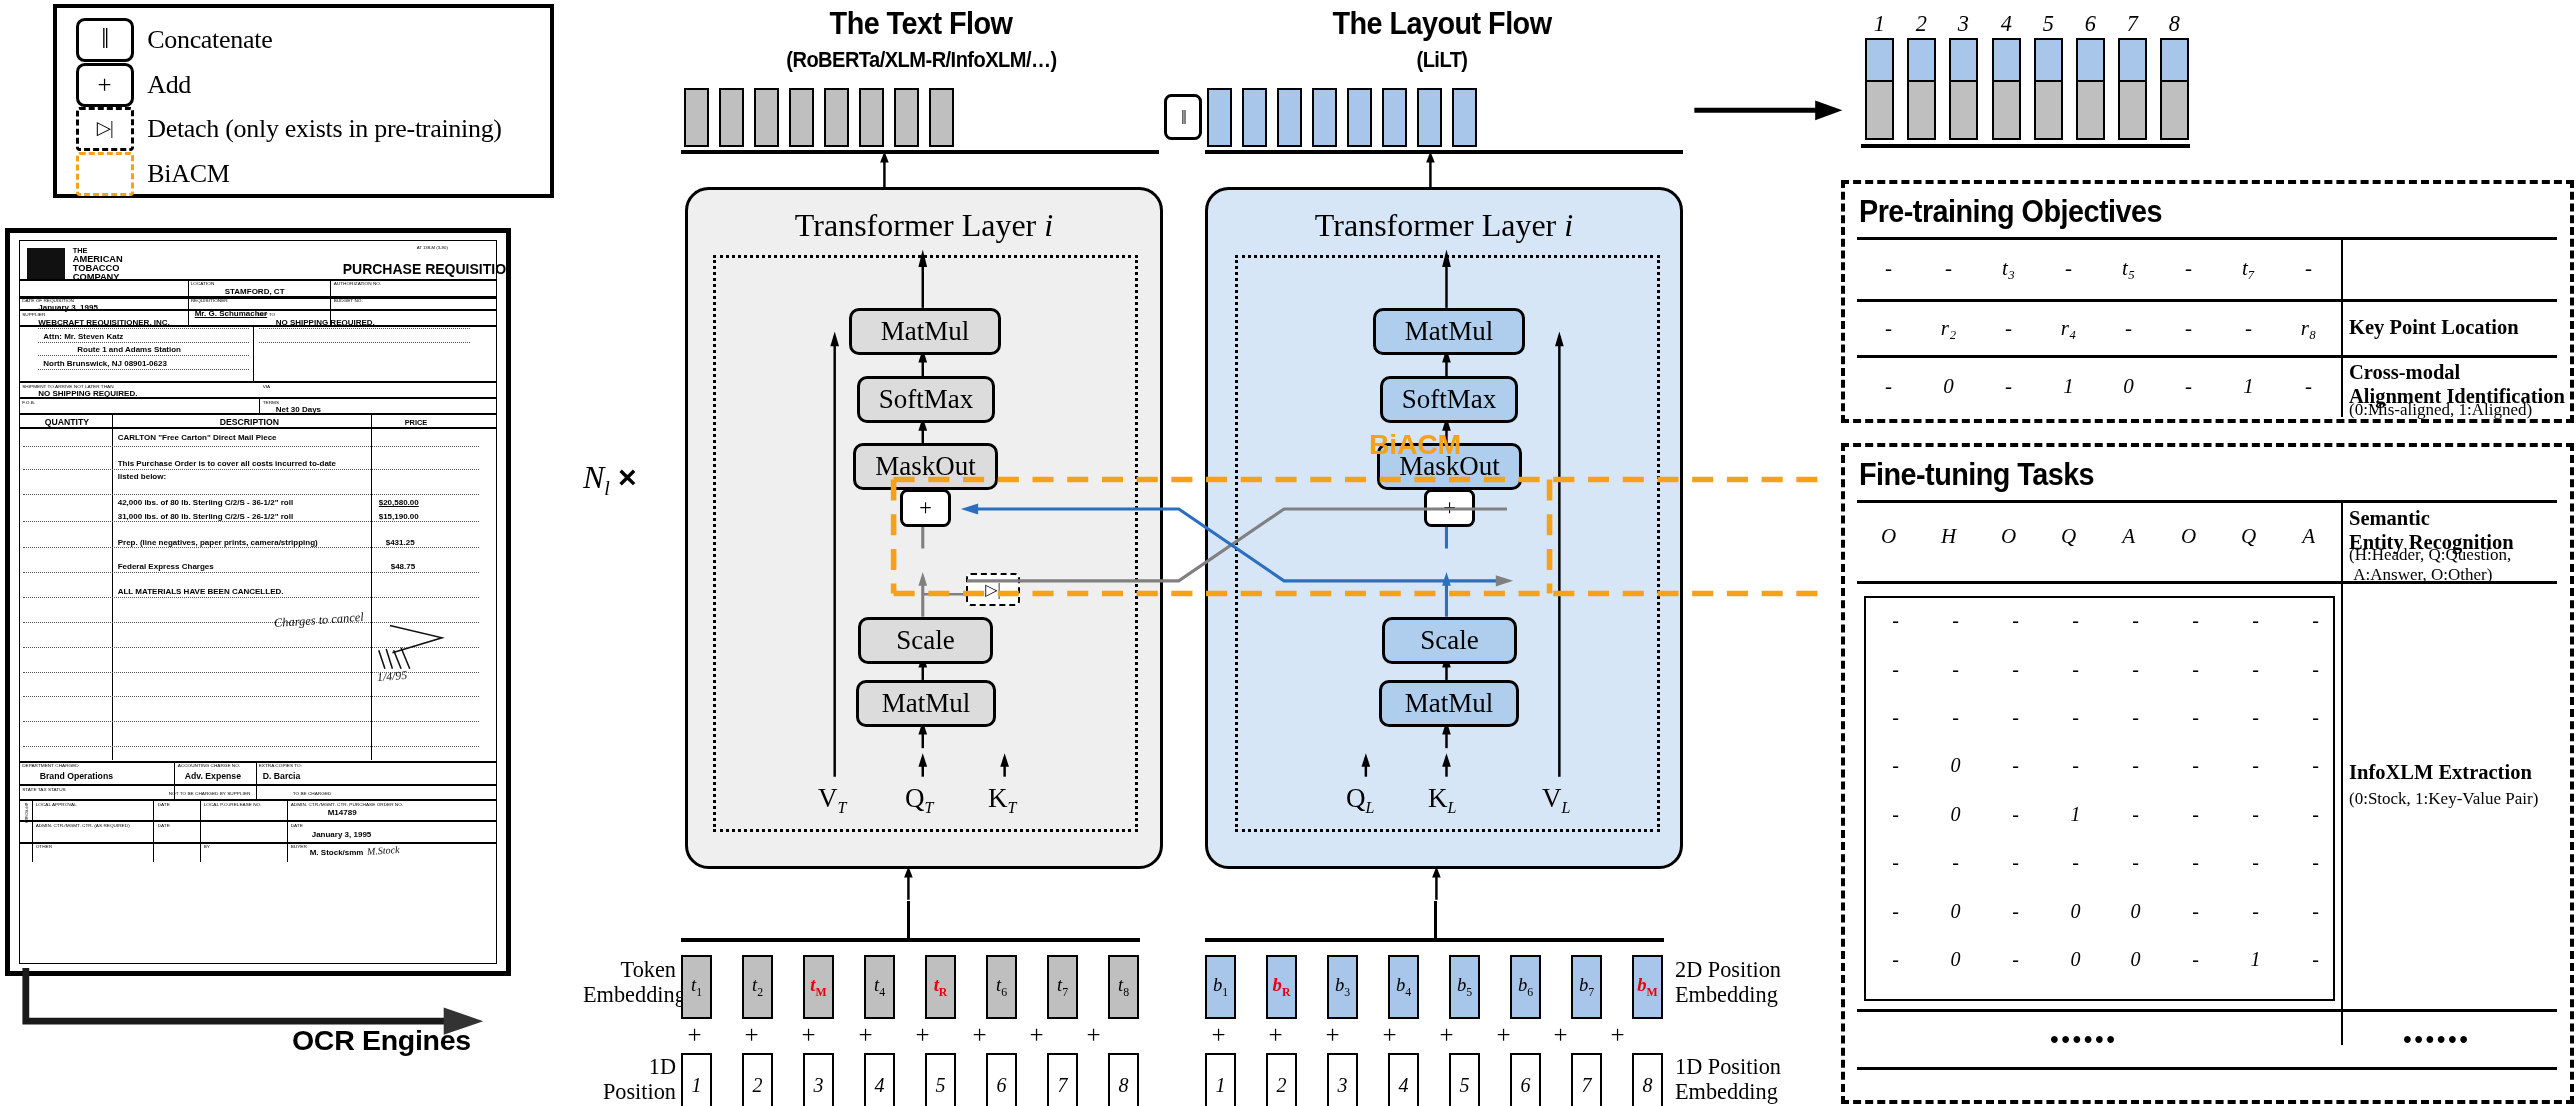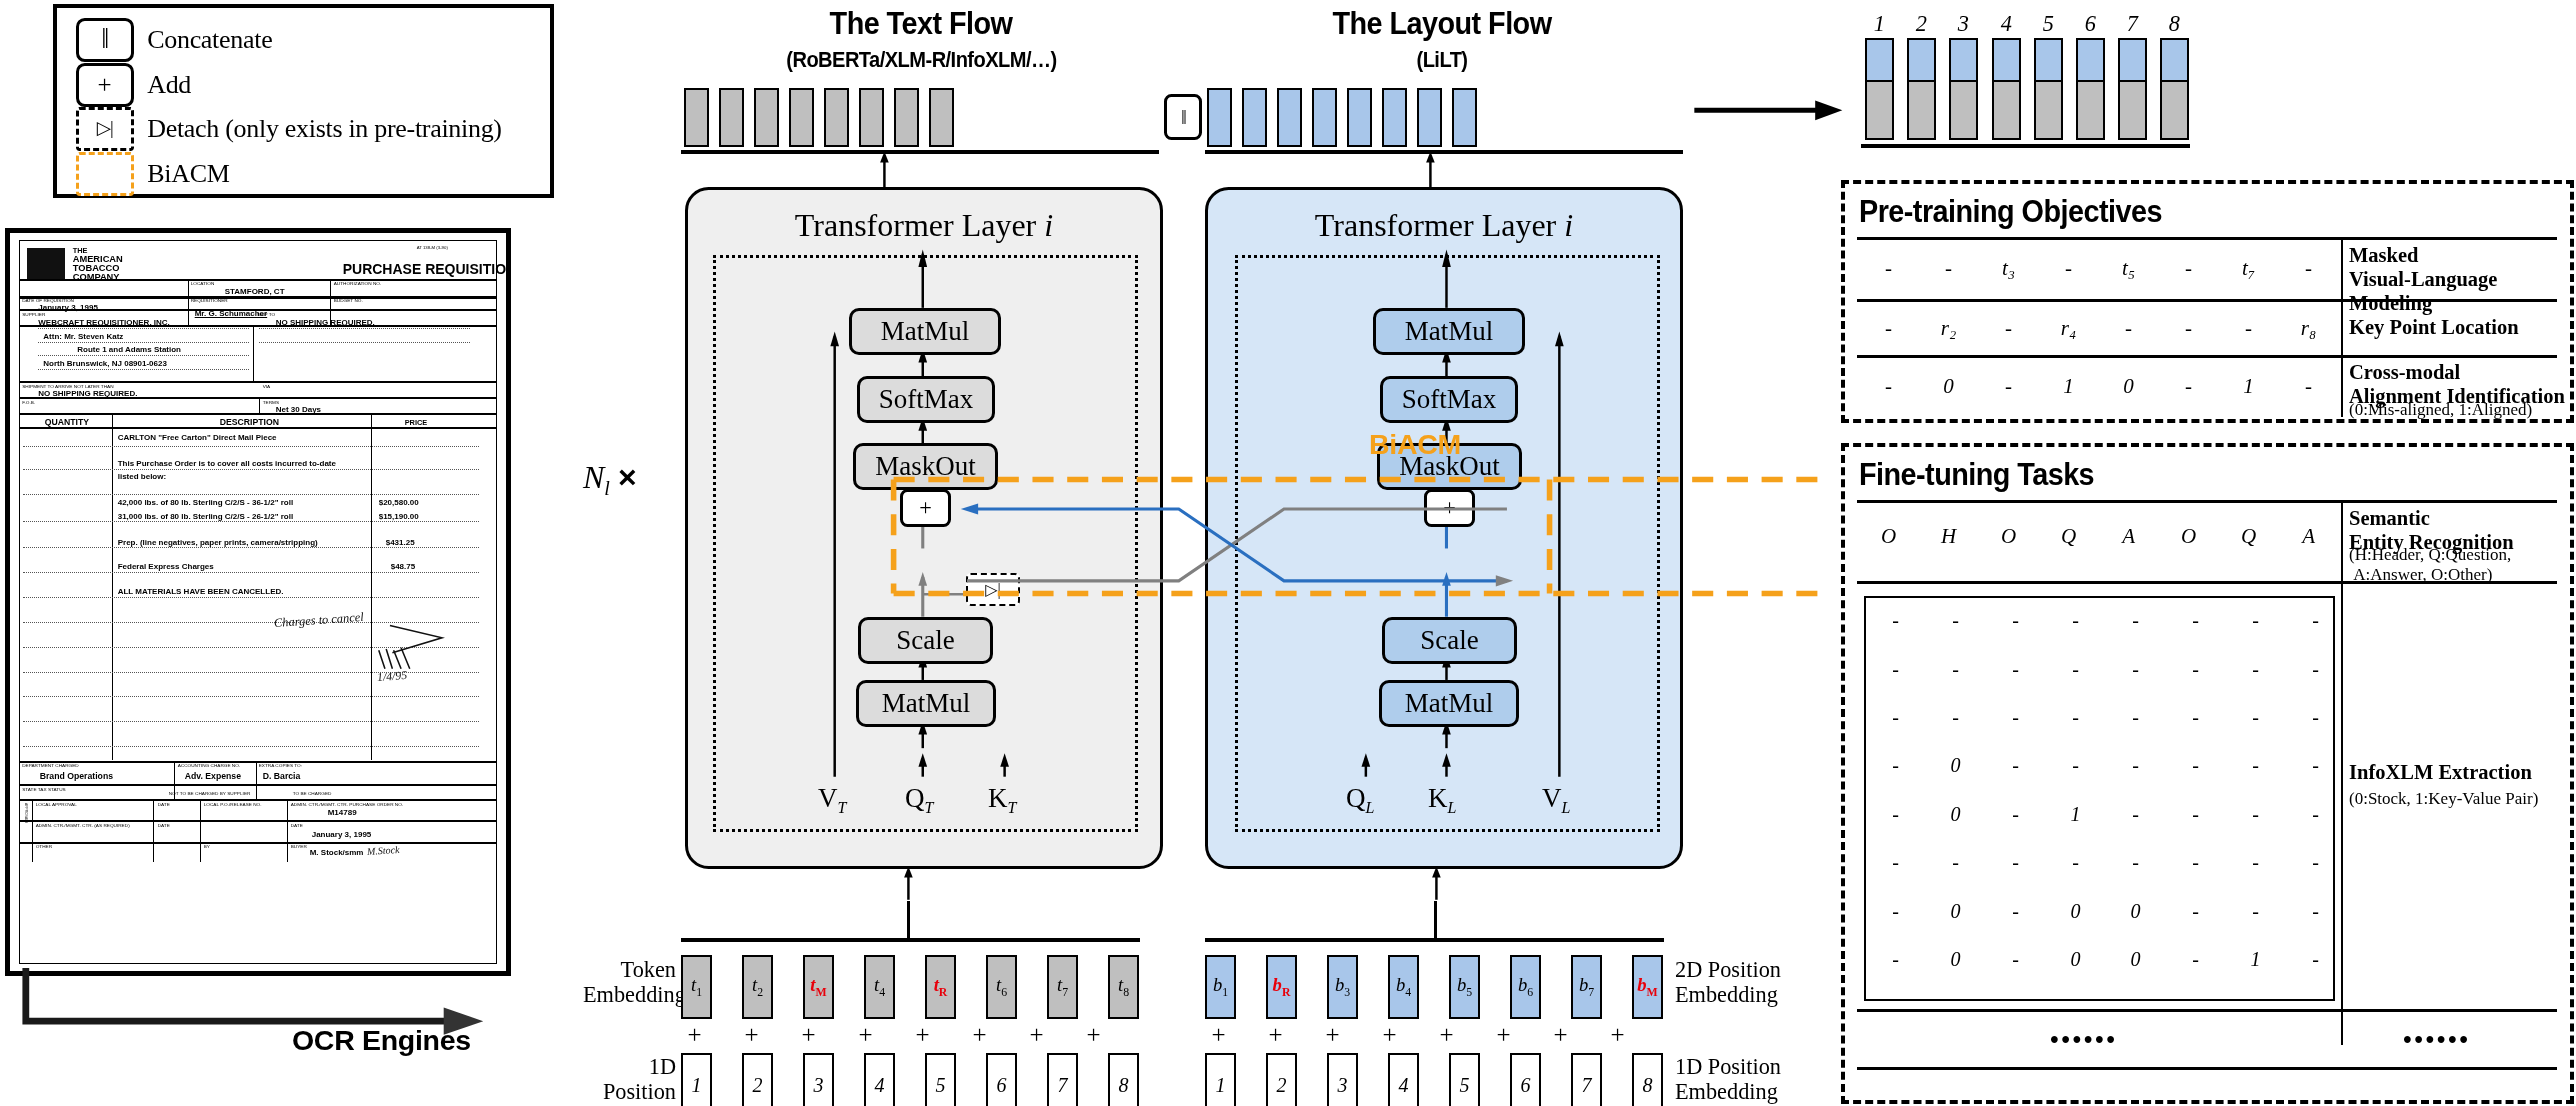--- a/index.html
+++ b/index.html
@@ -208,21 +208,21 @@
     <div class="dtxt" style="left:256px;top:164px;">Net 30 Days</div>
 
     <div class="dtxt" style="left:25px;top:176px;font-size:8.7px;">QUANTITY</div>
     <div class="dtxt" style="left:200px;top:176px;font-size:8.7px;">DESCRIPTION</div>
     <div class="dtxt" style="left:385px;top:177px;font-size:7.4px;">PRICE</div>
 
     <div class="dtxt" style="left:98px;top:192px;">CARLTON "Free Carton" Direct Mail Piece</div>
     <div class="dtxt" style="left:98px;top:218px;">This Purchase Order is to cover all costs incurred to-date</div>
     <div class="dtxt" style="left:98px;top:231px;">listed below:</div>
     <div class="dtxt" style="left:98px;top:257px;">42,000 lbs. of 80 lb. Sterling C/2/S - 36-1/2" roll</div>
-    <div class="dtxt" style="left:359px;top:257px;">$20,580.00</div>
+    <div class="dtxt" style="left:359px;top:257px;text-decoration:underline;">$20,580.00</div>
     <div class="dtxt" style="left:98px;top:271px;">31,000 lbs. of 80 lb. Sterling C/2/S - 26-1/2" roll</div>
     <div class="dtxt" style="left:359px;top:271px;">$15,190.00</div>
     <div class="dtxt" style="left:98px;top:297px;">Prep. (line negatives, paper prints, camera/stripping)</div>
     <div class="dtxt" style="left:366px;top:297px;">$431.25</div>
     <div class="dtxt" style="left:98px;top:321px;">Federal Express Charges</div>
     <div class="dtxt" style="left:371px;top:321px;">$48.75</div>
     <div class="dtxt" style="left:98px;top:346px;">ALL MATERIALS HAVE BEEN CANCELLED.</div>
 
     <div class="dotrow" style="left:3.7px;top:205px;width:456px;"></div>
     <div class="dotrow" style="left:3.7px;top:228px;width:456px;"></div>
@@ -605,21 +605,20 @@
   <div class="symrow" id="ptRow0" style="left:13.6px;top:72px;">
       <span>-</span>
       <span>-</span>
       <span>t₃</span>
       <span>-</span>
       <span>t₅</span>
       <span>-</span>
       <span>t₇</span>
       <span>-</span>
     </div>
-  <div class="taskName" style="left:504px;top:60px;">Masked<br>Visual-Language Modeling</div>
 
   <div class="symrow" id="ptRow1" style="left:13.6px;top:132px;">
       <span>-</span>
       <span>r₂</span>
       <span>-</span>
       <span>r₄</span>
       <span>-</span>
       <span>-</span>
       <span>-</span>
       <span>r₈</span>

